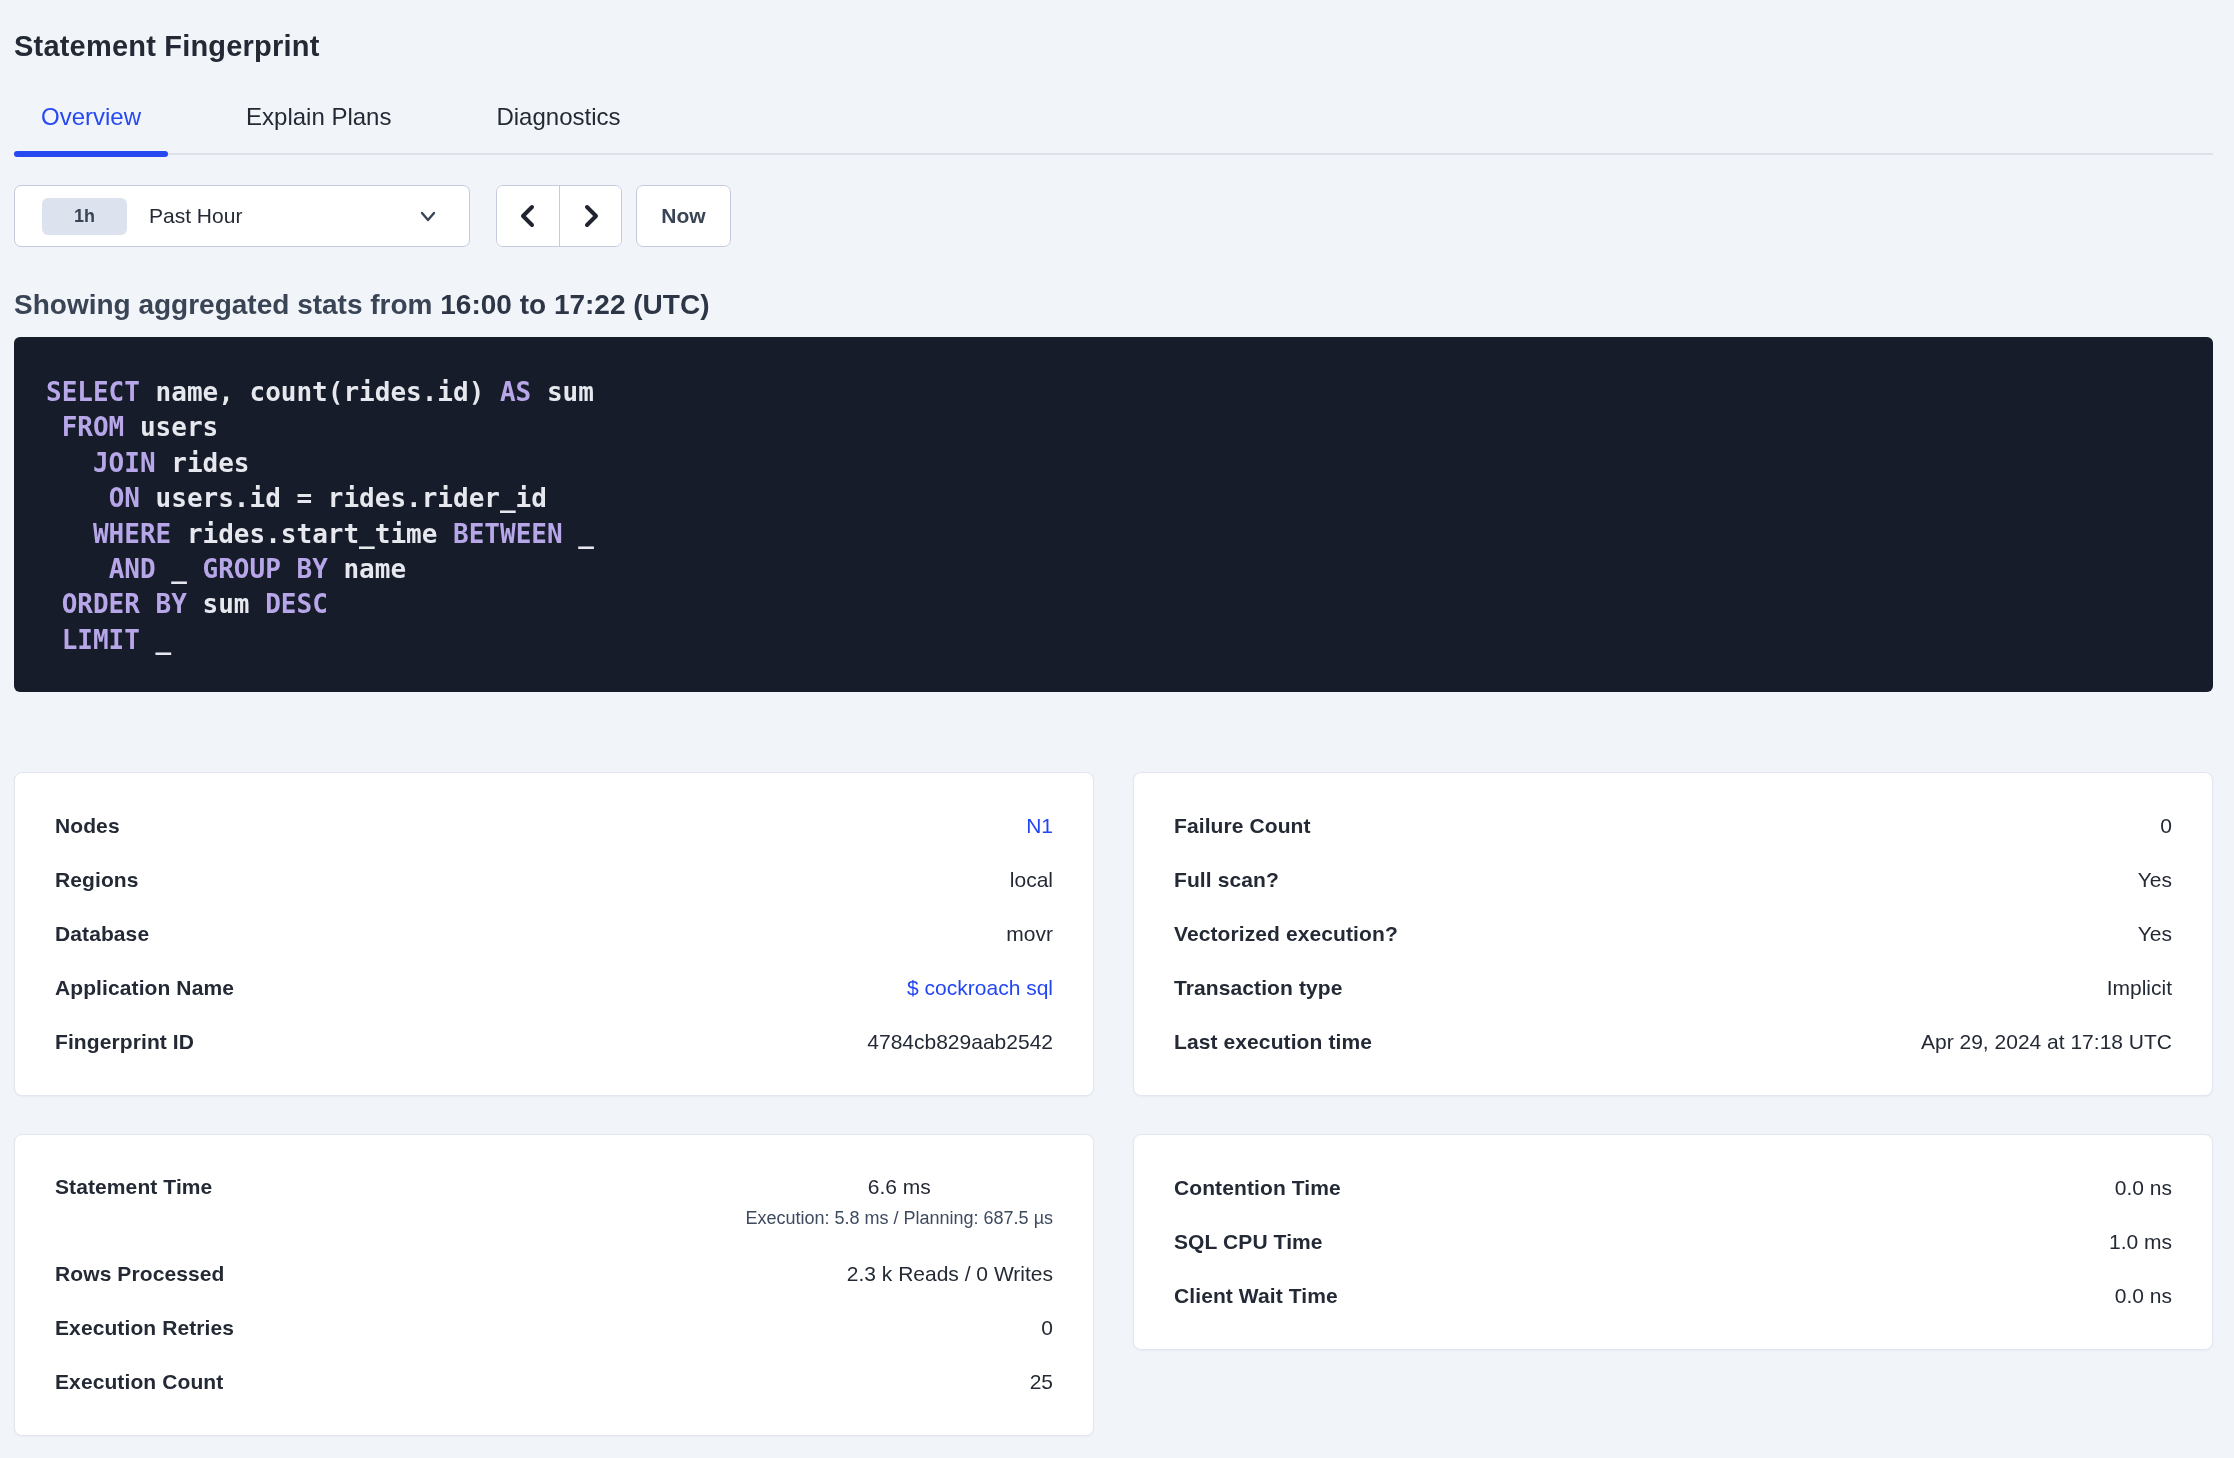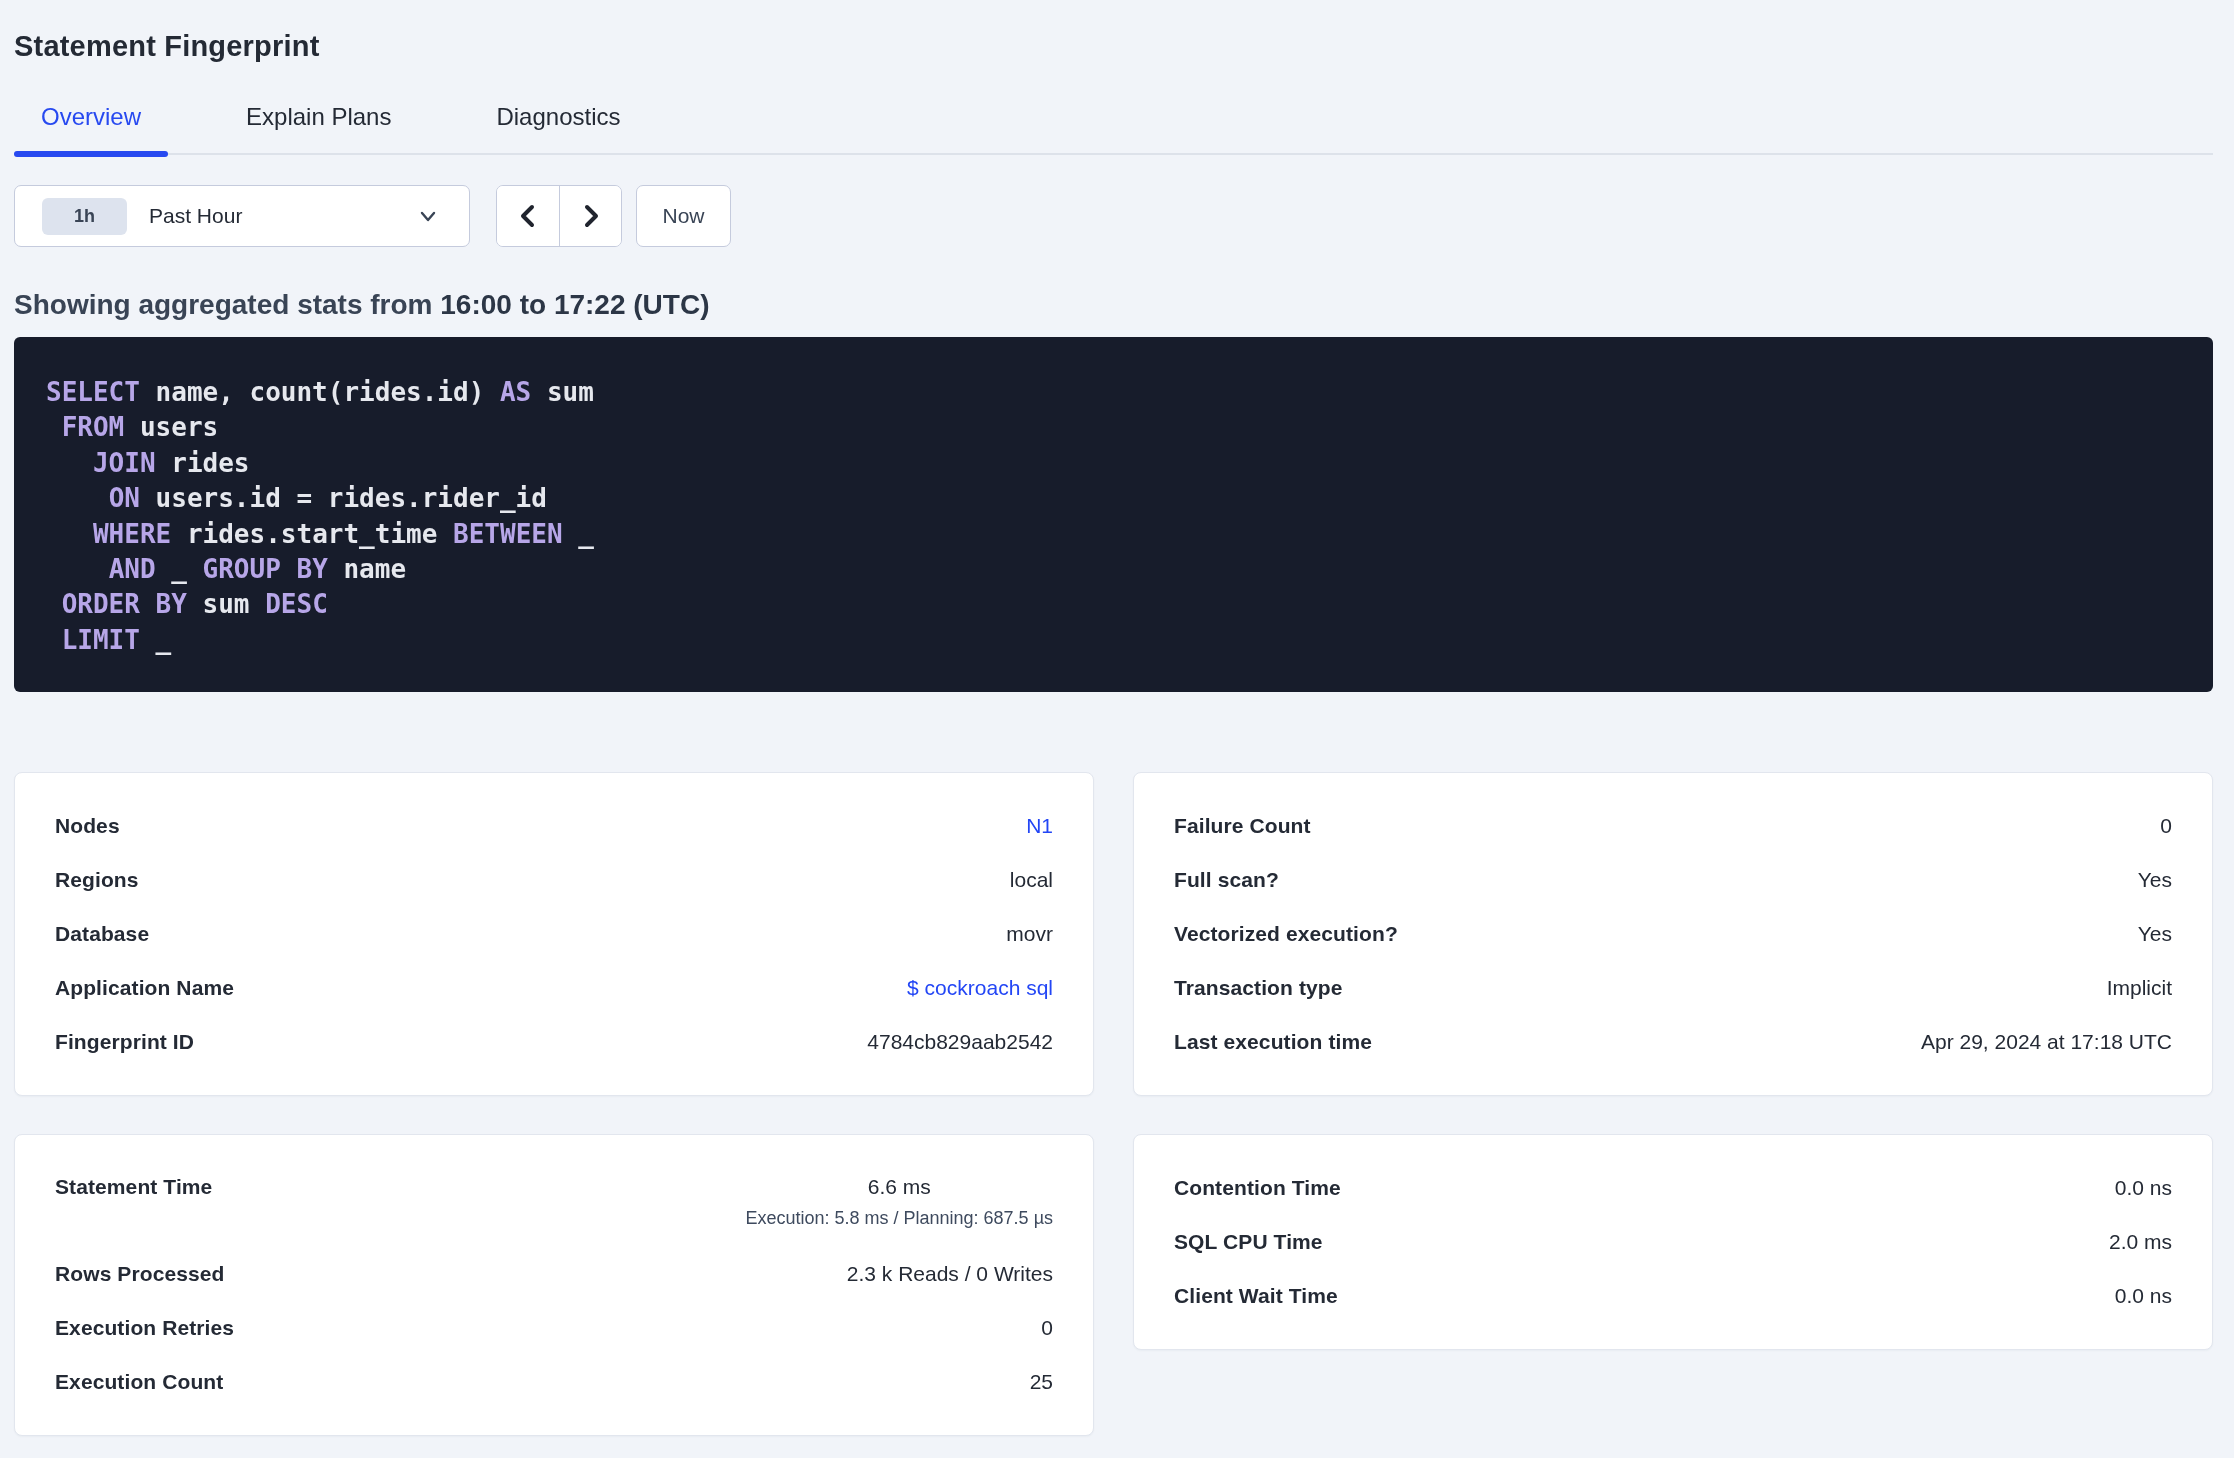--- a/index.html
+++ b/index.html
@@ -56,21 +56,21 @@
     border:1px solid var(--control-border);border-radius:7px;overflow:hidden;
   }
   .arrow-btn{
     width:62px;height:100%;display:flex;align-items:center;justify-content:center;
     background:#fff;border:none;cursor:pointer;
   }
   .arrow-btn + .arrow-btn{border-left:1px solid var(--control-border);}
   .now-btn{
     margin-left:14px;height:62px;width:95px;background:#fff;
     border:1px solid var(--control-border);border-radius:7px;
-    font-family:"Liberation Sans",sans-serif;font-size:21px;font-weight:400;color:var(--ink-soft);
+    font-family:"Liberation Sans",sans-serif;font-size:21px;font-weight:700;color:var(--ink-soft);
     cursor:pointer;
   }
 
   
   .stats-line{margin-top:42px;font-size:28px;color:var(--ink-soft);font-weight:bold;}
   .stats-line strong{color:#2c3646;}
 
   
   .sql-box{
     margin-top:16px;background:var(--sql-bg);border-radius:6px;
@@ -211,21 +211,21 @@
           <div class="kv-value-wrap"><span class="kv-value">25</span></div>
         </div>
       </div>
     <div class="card">
         <div class="kv-row">
           <span class="kv-label">Contention Time</span>
           <div class="kv-value-wrap"><span class="kv-value">0.0 ns</span></div>
         </div>
         <div class="kv-row">
           <span class="kv-label">SQL CPU Time</span>
-          <div class="kv-value-wrap"><span class="kv-value">2.0 ms</span></div>
+          <div class="kv-value-wrap"><span class="kv-value">1.0 ms</span></div>
         </div>
         <div class="kv-row">
           <span class="kv-label">Client Wait Time</span>
           <div class="kv-value-wrap"><span class="kv-value">0.0 ns</span></div>
         </div>
       </div>
   </div>
 
 </div>
 

